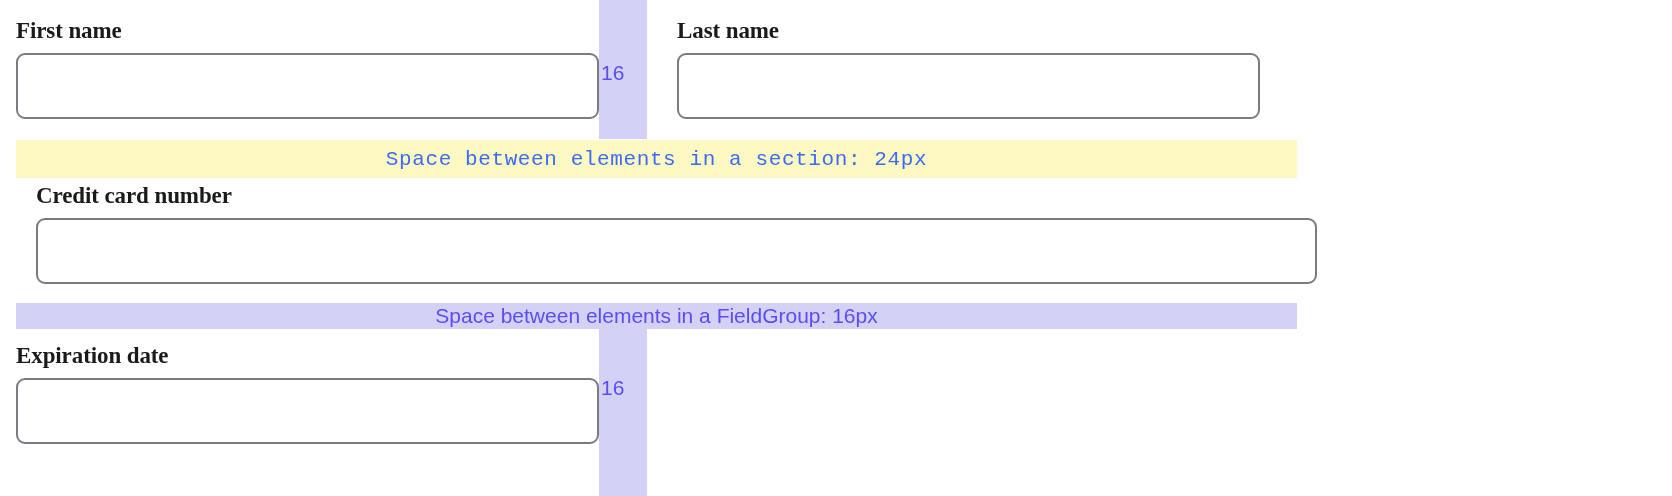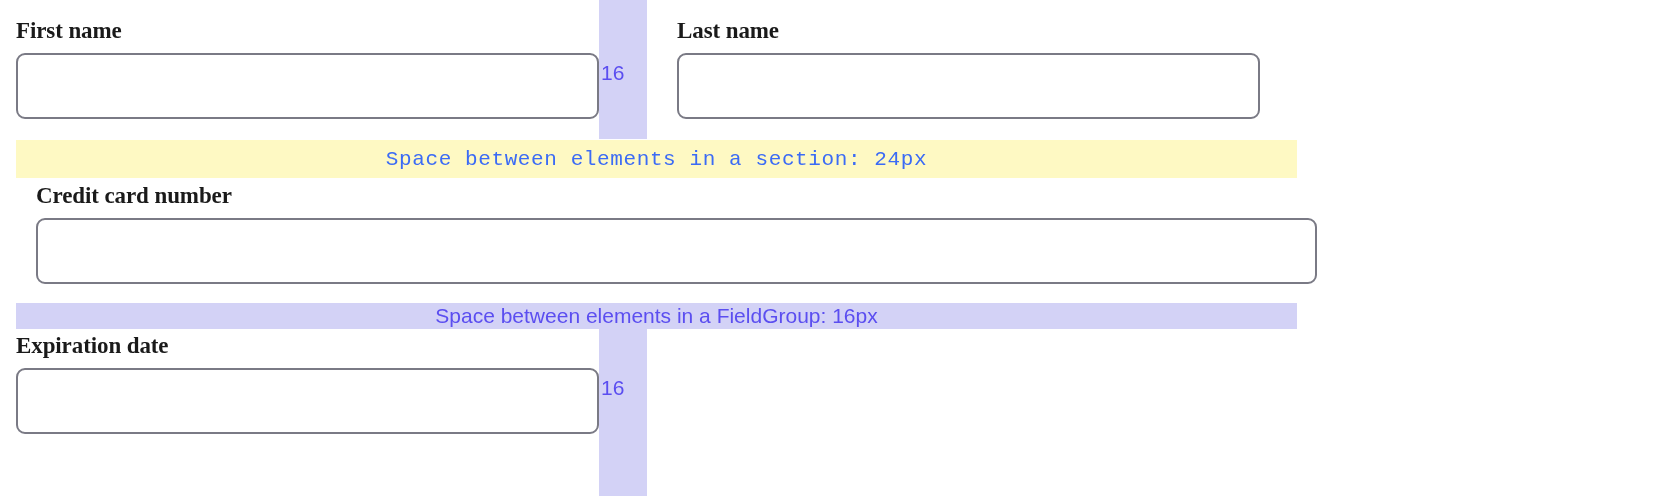--- a/index.html
+++ b/index.html
@@ -143,20 +143,20 @@
     </div>
 
     <div class="band band-group" style="left:0px; top:303px; width:1281px;">
       <span class="band-text">Space between elements in a FieldGroup: 16px</span>
     </div>
 
     <div class="gap-col" style="left:583px; top:329px; width:32px; height:167px;">
       <span class="gap-label" style="top:48px;">16</span>
     </div>
 
-    <div class="field" style="left:0px; top:333px; width:583px;">
+    <div class="field" style="left:0px; top:343px; width:583px;">
       <span class="field-label">Expiration date</span>
       <input class="field-input" type="text" value="" placeholder="" style="">
     </div>
 
 
   </div>
 </div>
 
 </body></html>

